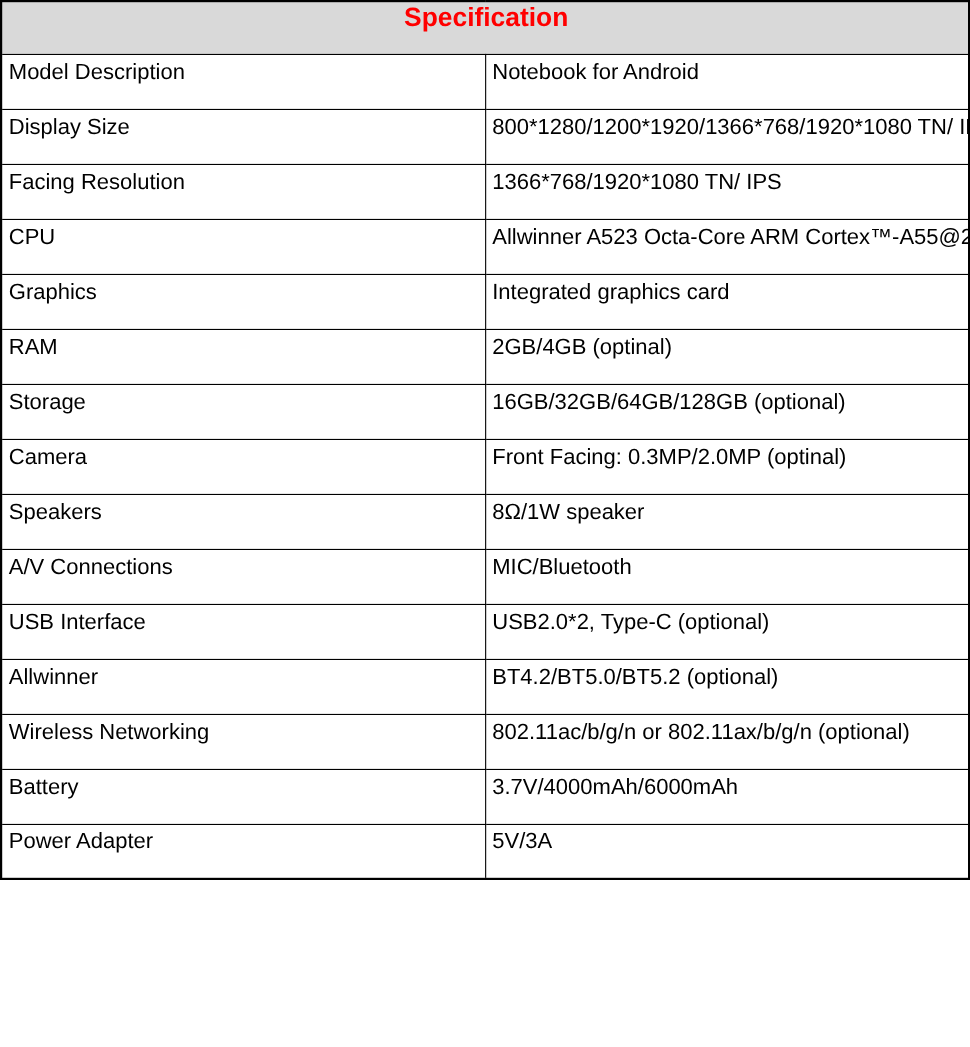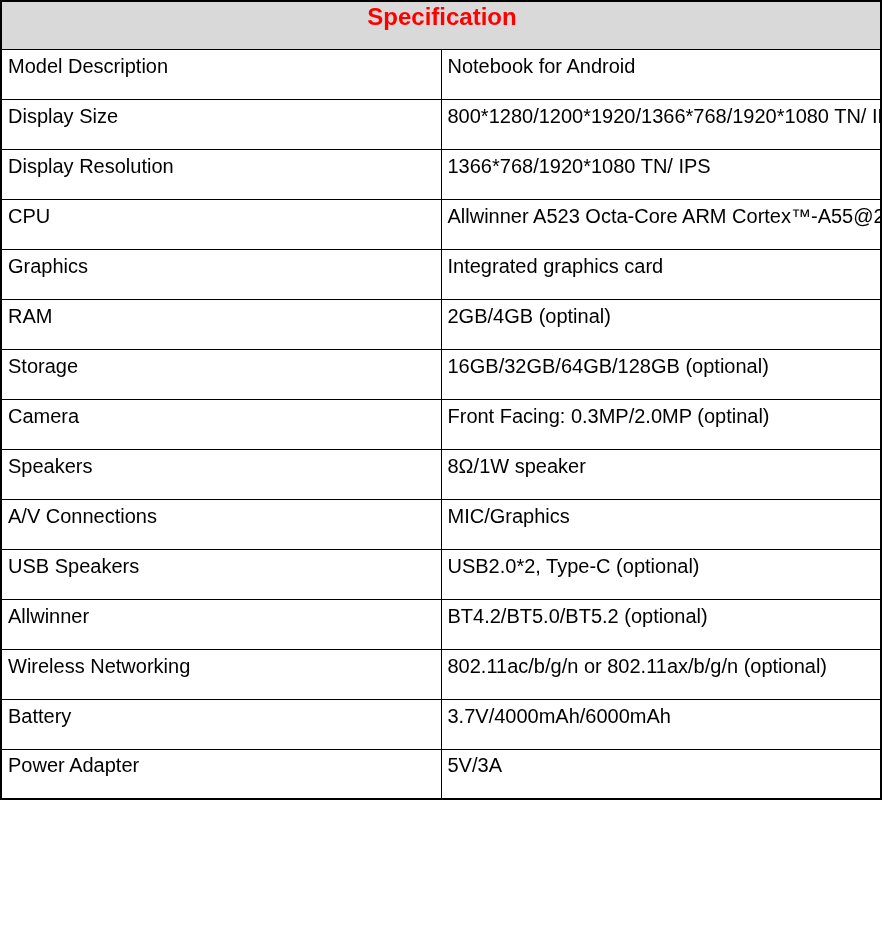--- a/index.html
+++ b/index.html
@@ -60,21 +60,21 @@
 
   <tr class="data-row">
         <td class="label-cell">Model Description</td>
         <td class="value-cell">Notebook for Android</td>
       </tr>
       <tr class="data-row">
         <td class="label-cell">Display Size</td>
         <td class="value-cell">800*1280/1200*1920/1366*768/1920*1080 TN/ IPS (optional)</td>
       </tr>
       <tr class="data-row">
-        <td class="label-cell">Display Resolution</td>
+        <td class="label-cell">Facing Resolution</td>
         <td class="value-cell">1366*768/1920*1080 TN/ IPS</td>
       </tr>
       <tr class="data-row">
         <td class="label-cell">CPU</td>
         <td class="value-cell">Allwinner A523 Octa-Core ARM Cortex™-A55@2.0GHz</td>
       </tr>
       <tr class="data-row">
         <td class="label-cell">Graphics</td>
         <td class="value-cell">Integrated graphics card</td>
       </tr>
@@ -89,24 +89,24 @@
       <tr class="data-row">
         <td class="label-cell">Camera</td>
         <td class="value-cell">Front Facing: 0.3MP/2.0MP (optinal)</td>
       </tr>
       <tr class="data-row">
         <td class="label-cell">Speakers</td>
         <td class="value-cell">8Ω/1W speaker</td>
       </tr>
       <tr class="data-row">
         <td class="label-cell">A/V Connections</td>
-        <td class="value-cell">MIC/Graphics</td>
+        <td class="value-cell">MIC/Bluetooth</td>
       </tr>
       <tr class="data-row">
-        <td class="label-cell">USB Speakers</td>
+        <td class="label-cell">USB Interface</td>
         <td class="value-cell">USB2.0*2, Type-C (optional)</td>
       </tr>
       <tr class="data-row">
         <td class="label-cell">Allwinner</td>
         <td class="value-cell">BT4.2/BT5.0/BT5.2 (optional)</td>
       </tr>
       <tr class="data-row">
         <td class="label-cell">Wireless Networking</td>
         <td class="value-cell">802.11ac/b/g/n or 802.11ax/b/g/n (optional)</td>
       </tr>

